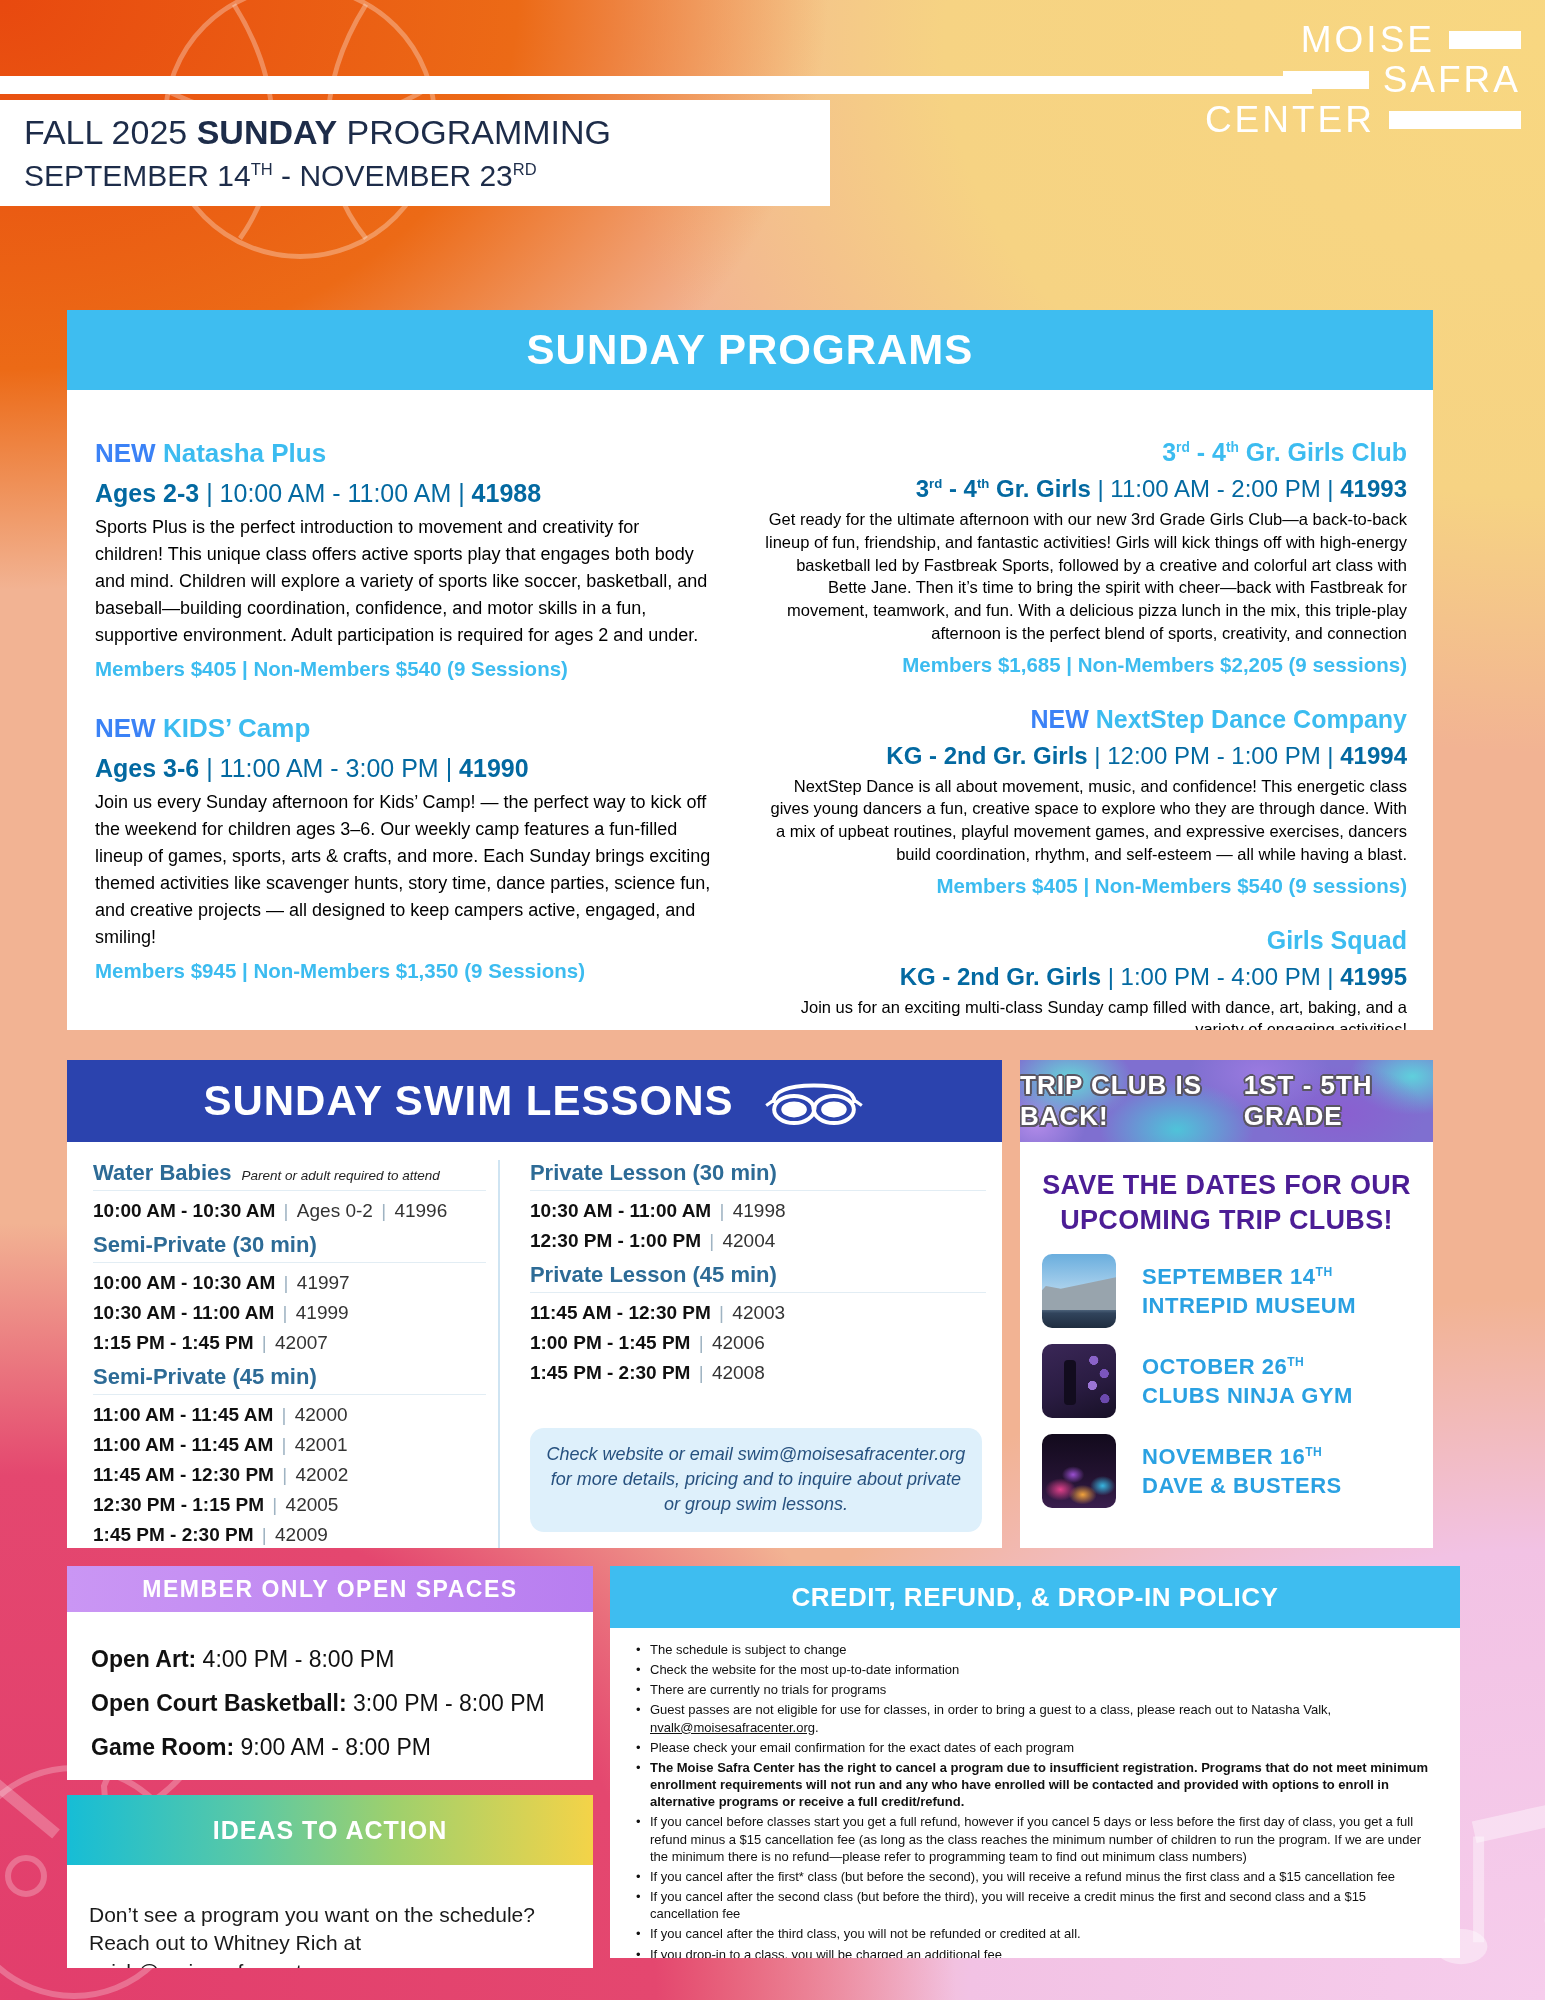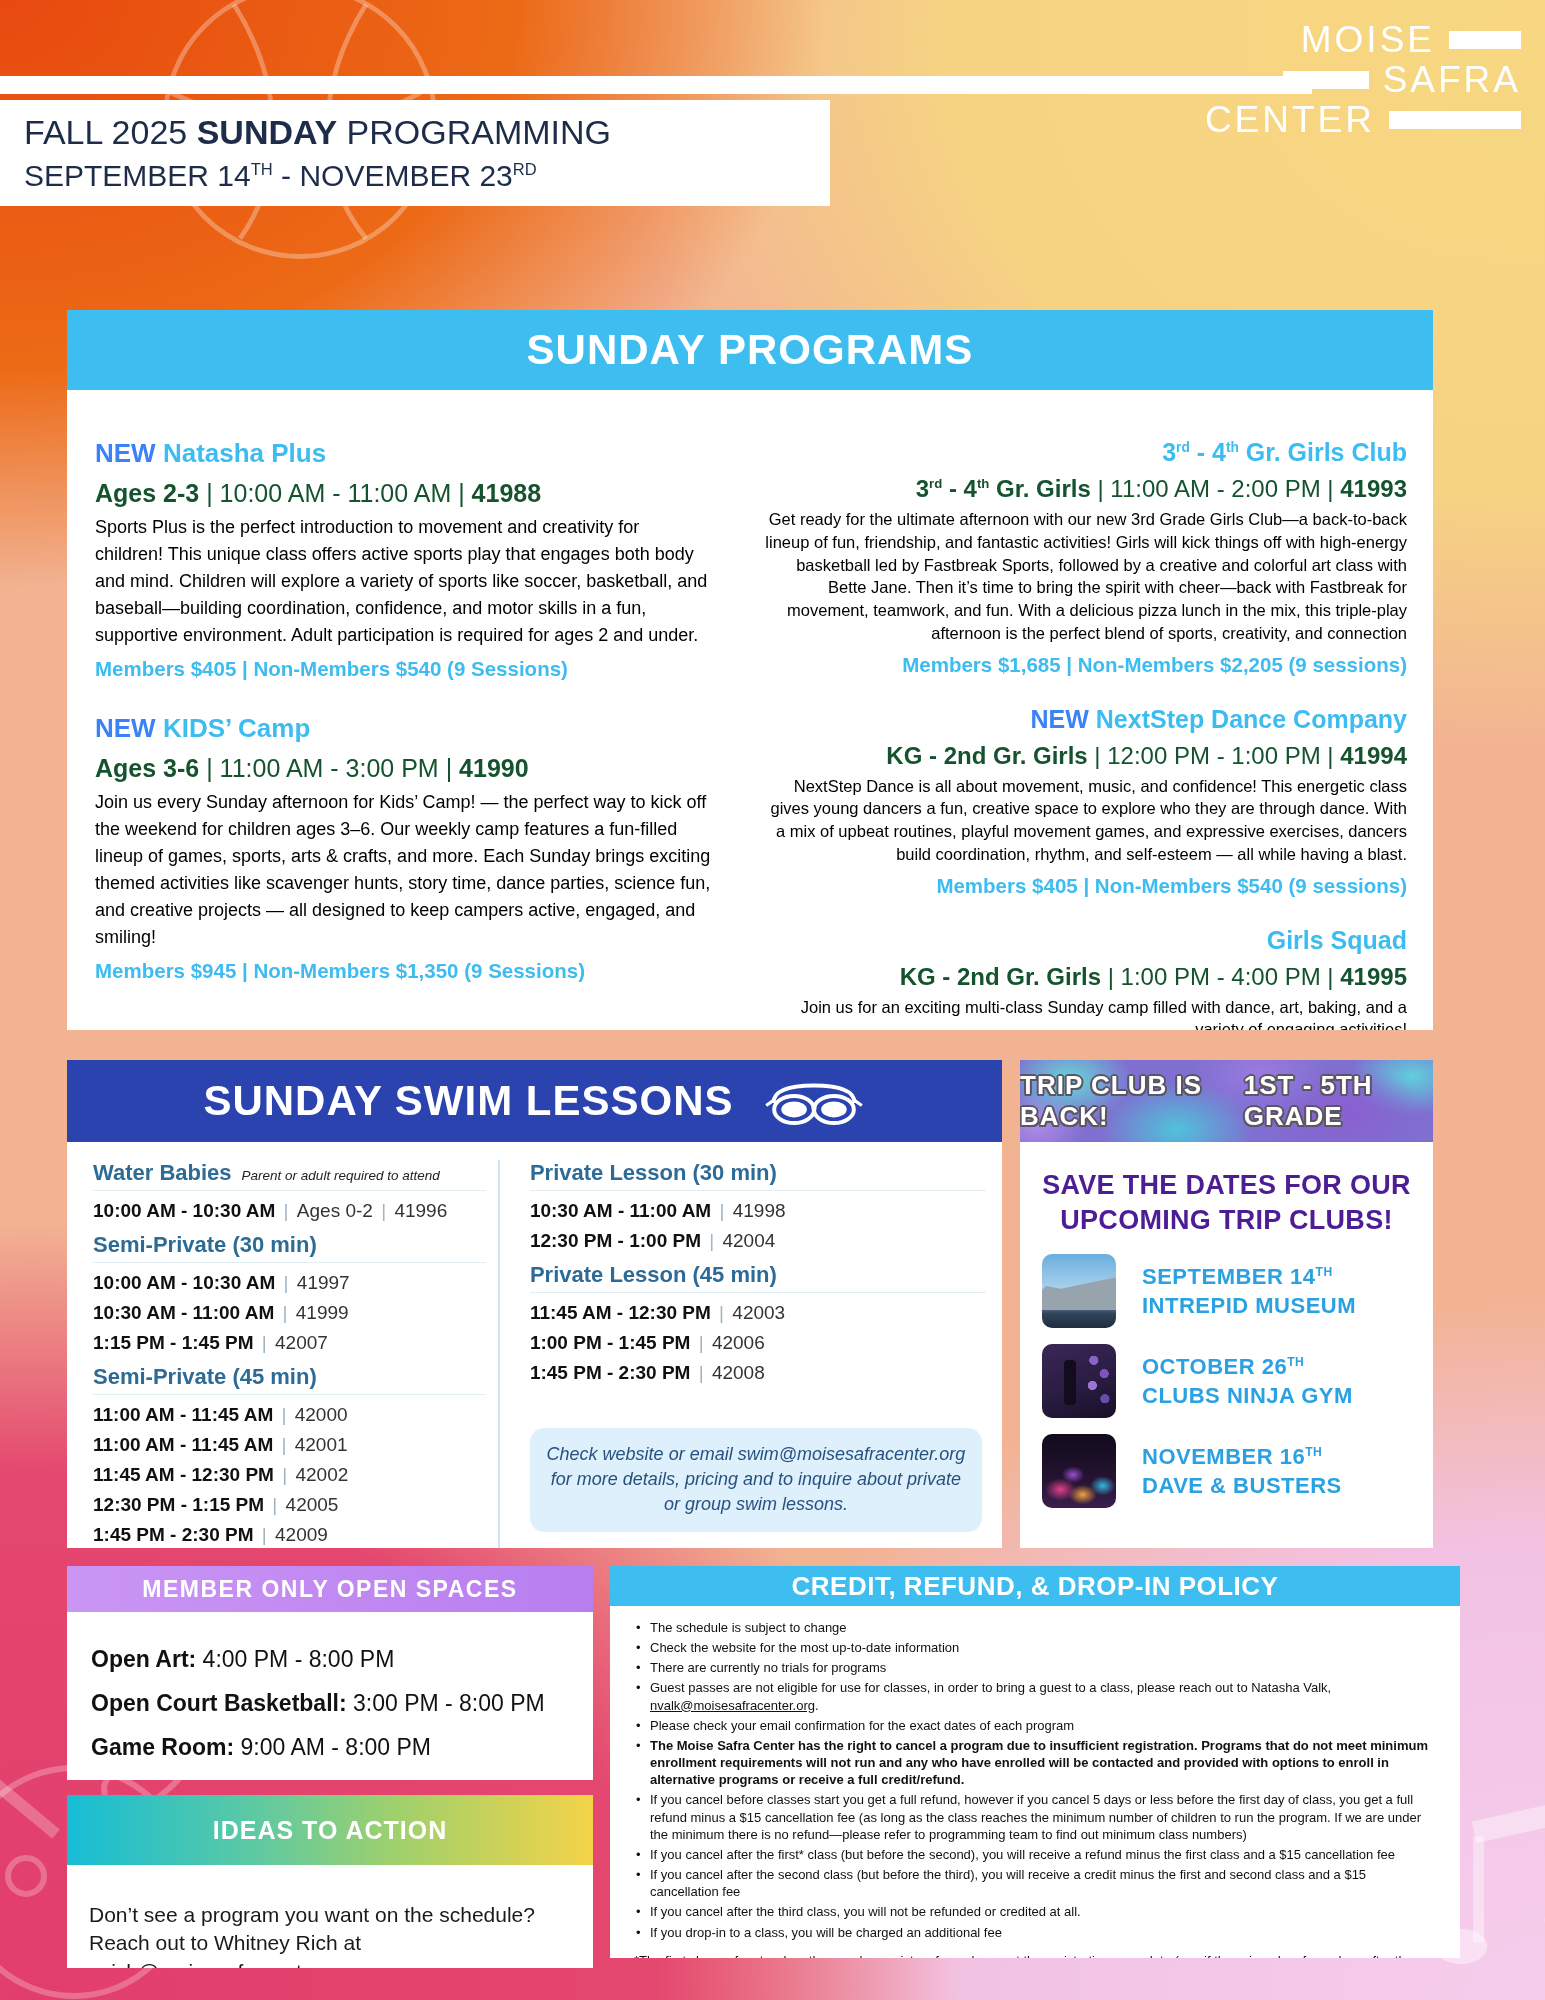--- a/index.html
+++ b/index.html
@@ -36,21 +36,21 @@
   .title-line2{font-size:30px;margin:7px 0 0;font-weight:400;}
 
   
   #programs{left:67px;top:310px;width:1366px;height:720px;}
   #programs .banner{height:80px;background:#3ebdf0;font-size:42px;letter-spacing:1px;}
   .prog-cols{display:flex;gap:46px;padding:48px 26px 0 28px;}
   .col-left{flex:0 0 47%;}
   .col-right{flex:1;text-align:right;}
   .prog-col article + article{margin-top:32px;}
   .prog-title{font-size:26px;font-weight:700;color:#3cbcf0;margin:0;}
-  .prog-meta{font-size:25px;color:#14532d;margin:10px 0 6px;}
+  .prog-meta{font-size:25px;color:#0369a1;margin:10px 0 6px;}
   .prog-desc{font-size:18px;line-height:1.5;color:#000000;margin:0;}
   .prog-price{font-size:20.5px;font-weight:700;color:#3cbcf0;margin:8px 0 0;}
   .col-right .prog-title{font-size:25px;}
   .col-right .prog-meta{font-size:24px;margin:8px 0 5px;}
   .col-right .prog-desc{font-size:16.5px;line-height:1.38;}
   .col-right article + article{margin-top:28px;}
 
   
   #swim{left:67px;top:1060px;width:935px;height:488px;}
   #swim .banner{height:82px;background:#2b43ae;font-size:42px;letter-spacing:1px;gap:28px;}
@@ -106,21 +106,21 @@
   .member-rows{padding:34px 0 0 24px;}
   .member-row{font-size:23px;margin:0 0 17px;color:#111;}
 
   
   #ideas{left:67px;top:1795px;width:526px;height:173px;}
   #ideas .banner{height:70px;background:linear-gradient(90deg,#16bdd6 0%,#5cc9a4 35%,#9ed06d 62%,#f4d348 100%);font-size:25px;letter-spacing:1px;}
   .ideas-body{padding:15px 22px 0;font-size:21px;line-height:1.35;color:#1a1a1a;}
 
   
   #policy{left:610px;top:1566px;width:850px;height:392px;}
-  #policy .banner{height:40px;background:#3ebdf0;font-size:26px;letter-spacing:0.5px;}
+  #policy .banner{height:62px;background:#3ebdf0;font-size:26px;letter-spacing:0.5px;}
   .policy-body{padding:13px 30px 0 24px;}
   .policy-list{margin:0;padding:0 0 0 16px;list-style:none;}
   .policy-item{font-size:13px;line-height:1.32;color:#111;margin:0 0 3px;position:relative;}
   .policy-item::before{content:"\2022";position:absolute;left:-14px;top:0;}
   .policy-foot{font-size:13px;line-height:1.32;color:#111;margin:11px 0 0;}
 </style>
 </head>
 <body>
 
 <div class="canvas">

